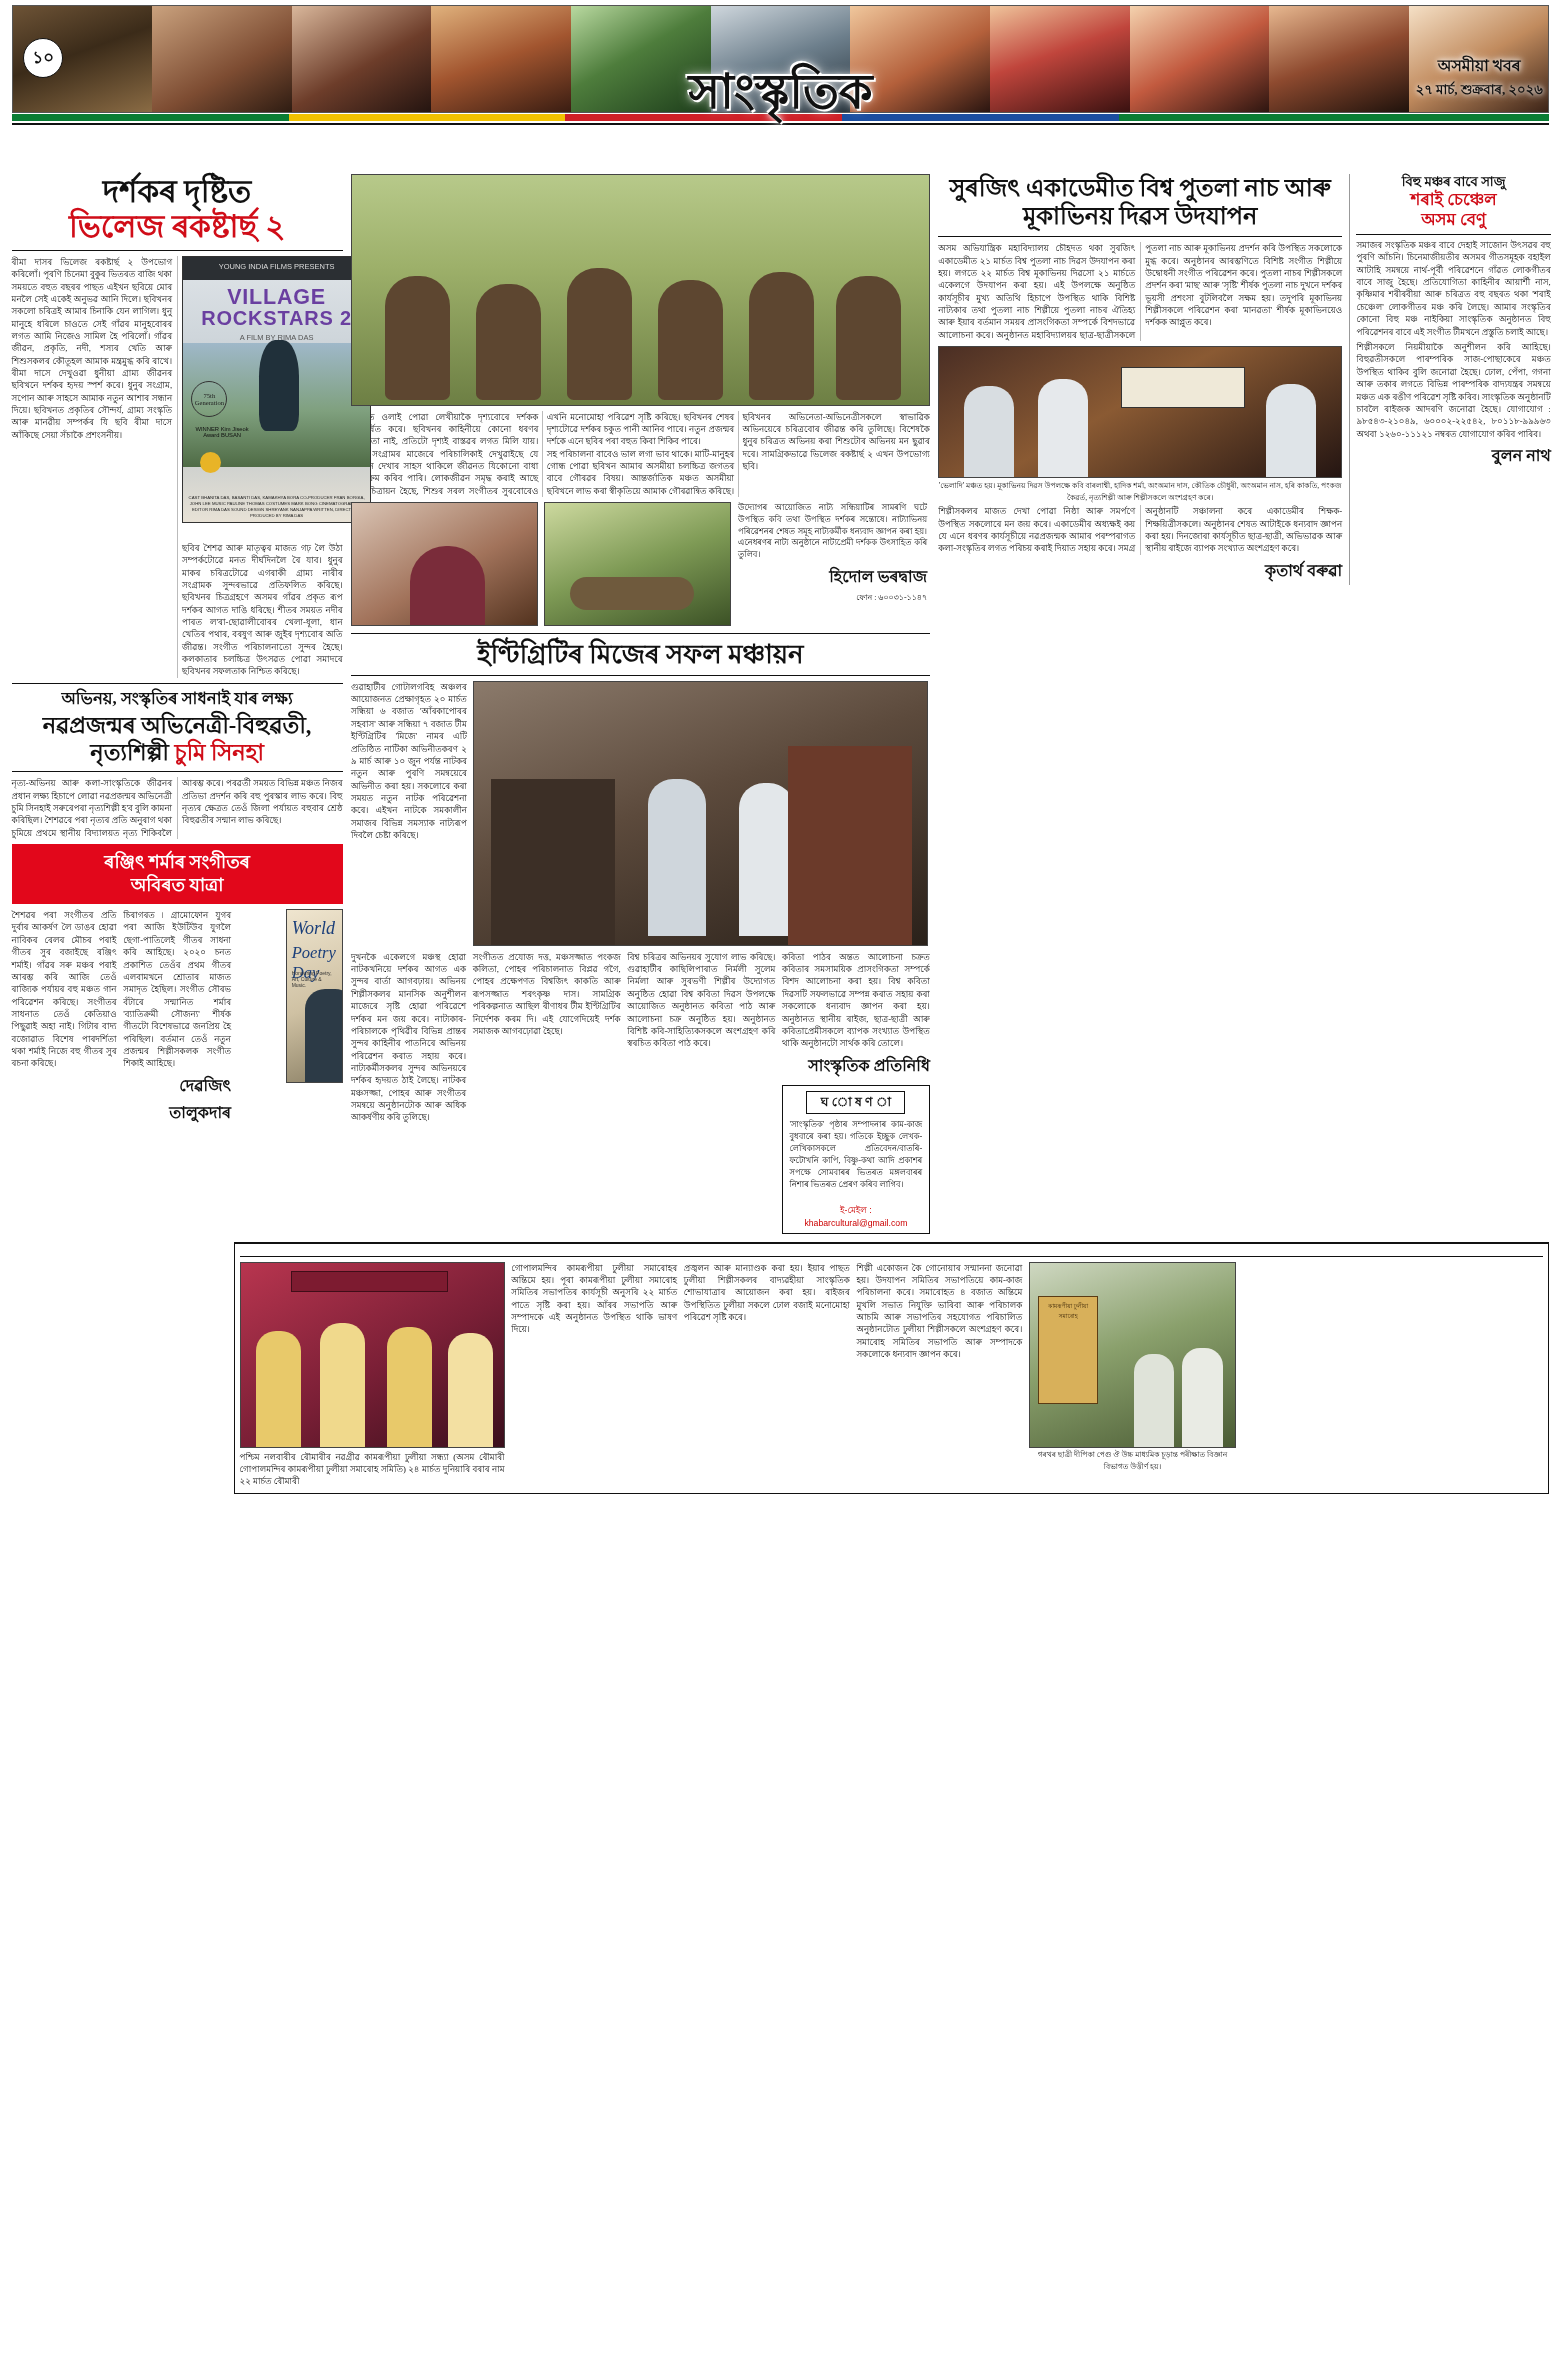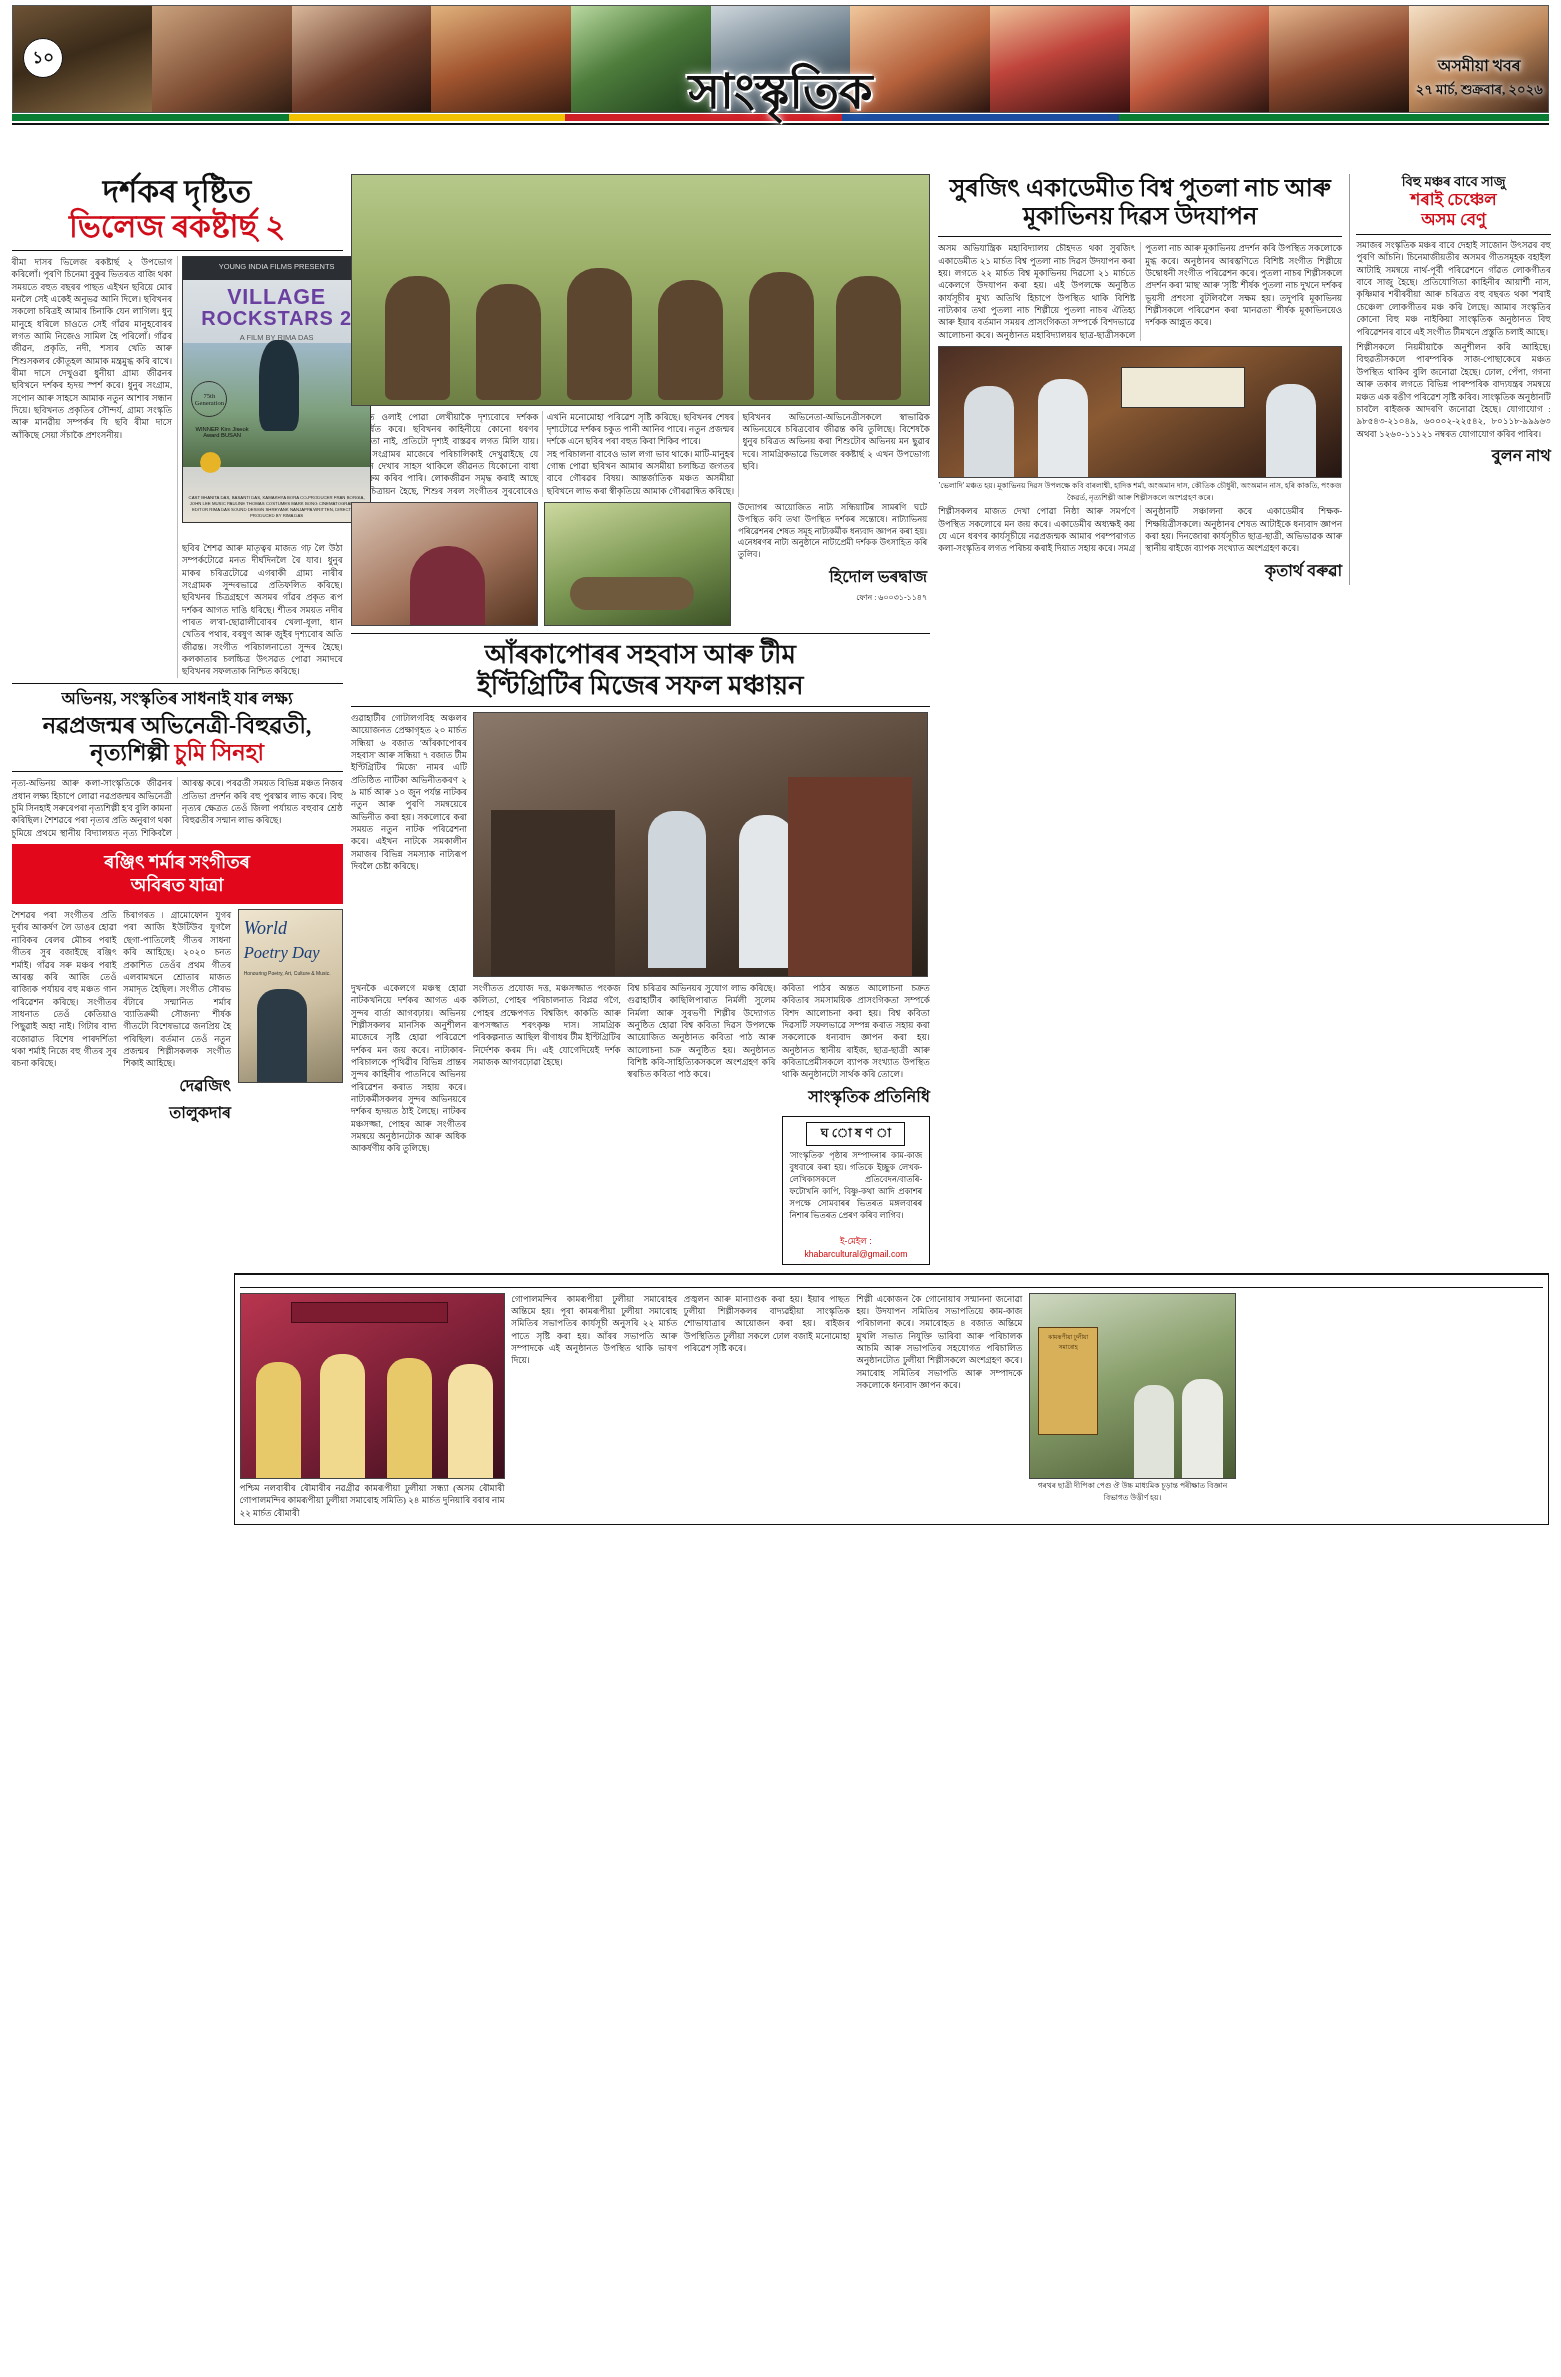--- a/index.html
+++ b/index.html
@@ -89,21 +89,21 @@
   .poster .credits { position:absolute; bottom:3.3px; left:3.3px; right:3.3px; font-size:4.3px; color:#222; text-align:center; line-height:1.35; }
 
   
   .imgbox { border:0.8px solid #444; position:relative; overflow:hidden; }
   .im-kids { height:232px; background:linear-gradient(180deg,#b7c98a,#9db06a 40%,#6d7f44); }
   .im-kids .fig { position:absolute; bottom:5px; width:65px; height:124px; background:#5d4630; border-radius:30px 30px 6.6px 6.6px; }
   .im-lady { height:124px; background:linear-gradient(150deg,#d9c4b4,#a2735b 55%,#53331f); }
   .im-boys { height:124px; background:linear-gradient(160deg,#cdd99f,#7e9a55 50%,#3c5226); }
   .im-stage { height:124px; background:linear-gradient(150deg,#4a2e24,#8a5a33 45%,#241512); }
   .im-drama { height:265px; background:linear-gradient(160deg,#8b7a6b,#5c4a3c 45%,#2a211a); }
-  .im-poetry { height:207px; background:linear-gradient(160deg,#efe5cf,#cfc1a3 55%,#8d8267); }
+  .im-poetry { height:207px; background:linear-gradient(160deg,#efe5cf,#cfc1a3 55%,#8d8267);margin-left:48px; }
   .im-dance { height:186px; background:linear-gradient(150deg,#b8354f,#7a1f36 55%,#3a0f1c); }
   .im-rally { height:186px; background:linear-gradient(160deg,#cfd8c2,#8aa06c 45%,#4a5b34); }
 
   .capt { font-size:7.5px; font-family:"Liberation Serif",serif; text-align:center; padding:1.7px 0; }
 
   .sig { text-align:right; font-weight:bold; font-family:"Liberation Serif",serif; font-size:16px; margin-top:3.3px; }
   .sigsub { text-align:right; font-family:"Liberation Serif",serif; font-size:7.9px; }
 
   .redbox { background:#e2071b; color:#fff; text-align:center; padding:6.6px 5px; font-family:"Liberation Serif",serif;
             font-weight:bold; font-size:18px; line-height:1.3; }
@@ -264,21 +264,20 @@
           </div>
         </div>
         <div style="width:189px;">
           <div class="body-txt" style="font-size:8.3px;">উদ্যোগৰ আয়োজিত নাট্য সন্ধিয়াটিৰ সামৰণি ঘটে উপস্থিত কবি তথা উপস্থিত দৰ্শকৰ সন্তোষে। নাট্যাভিনয় পৰিৱেশনৰ শেষত সমূহ নাট্যকৰ্মীক ধন্যবাদ জ্ঞাপন কৰা হয়। এনেধৰণৰ নাট্য অনুষ্ঠানে নাট্যপ্ৰেমী দৰ্শকক উৎসাহিত কৰি তুলিব।</div>
           <div class="sig">হিদোল ভৰদ্বাজ</div>
           <div class="sigsub">ফোন : ৬০০৩১-১১৪৭</div>
         </div>
       </div>
 
       <div class="hrule mt8"></div>
-      <div class="hd2" style="font-size:26px;">আঁৰকাপোৰৰ সহবাস আৰু টীম</div>
       <div class="hd2" style="font-size:26px;">ইণ্টিগ্ৰিটিৰ মিজেৰ সফল মঞ্চায়ন</div>
       <div class="hrule"></div>
 
       <div class="flexrow mt6">
         <div style="width:116px;">
           <div class="body-txt">গুৱাহাটীৰ গোটালগবিহ অঞ্চলৰ আয়োজনত প্ৰেক্ষাগৃহত ২০ মাৰ্চত সন্ধিয়া ৬ বজাত 'আঁৰকাপোৰৰ সহবাস' আৰু সন্ধিয়া ৭ বজাত টীম ইণ্টিগ্ৰিটিৰ 'মিজে' নামৰ এটি প্ৰতিষ্ঠিত নাটিকা অভিনীতকৰণ ২ ৯ মাৰ্চ আৰু ১০ জুন পৰ্যন্ত নাটকৰ নতুন আৰু পুৰণি সমন্বয়েৰে অভিনীত কৰা হয়। সকলোৰে কৰা সময়ত নতুন নাটক পৰিৱেশনা কৰে। এইখন নাটকে সমকালীন সমাজৰ বিভিন্ন সমস্যাক নাট্যৰূপ দিবলৈ চেষ্টা কৰিছে।</div>
         </div>
         <div style="width:455px;">
           <div class="imgbox im-drama">
             <div style="position:absolute;left:16.6px;bottom:0;width:124px;height:166px;background:#3c2f26;"></div>

